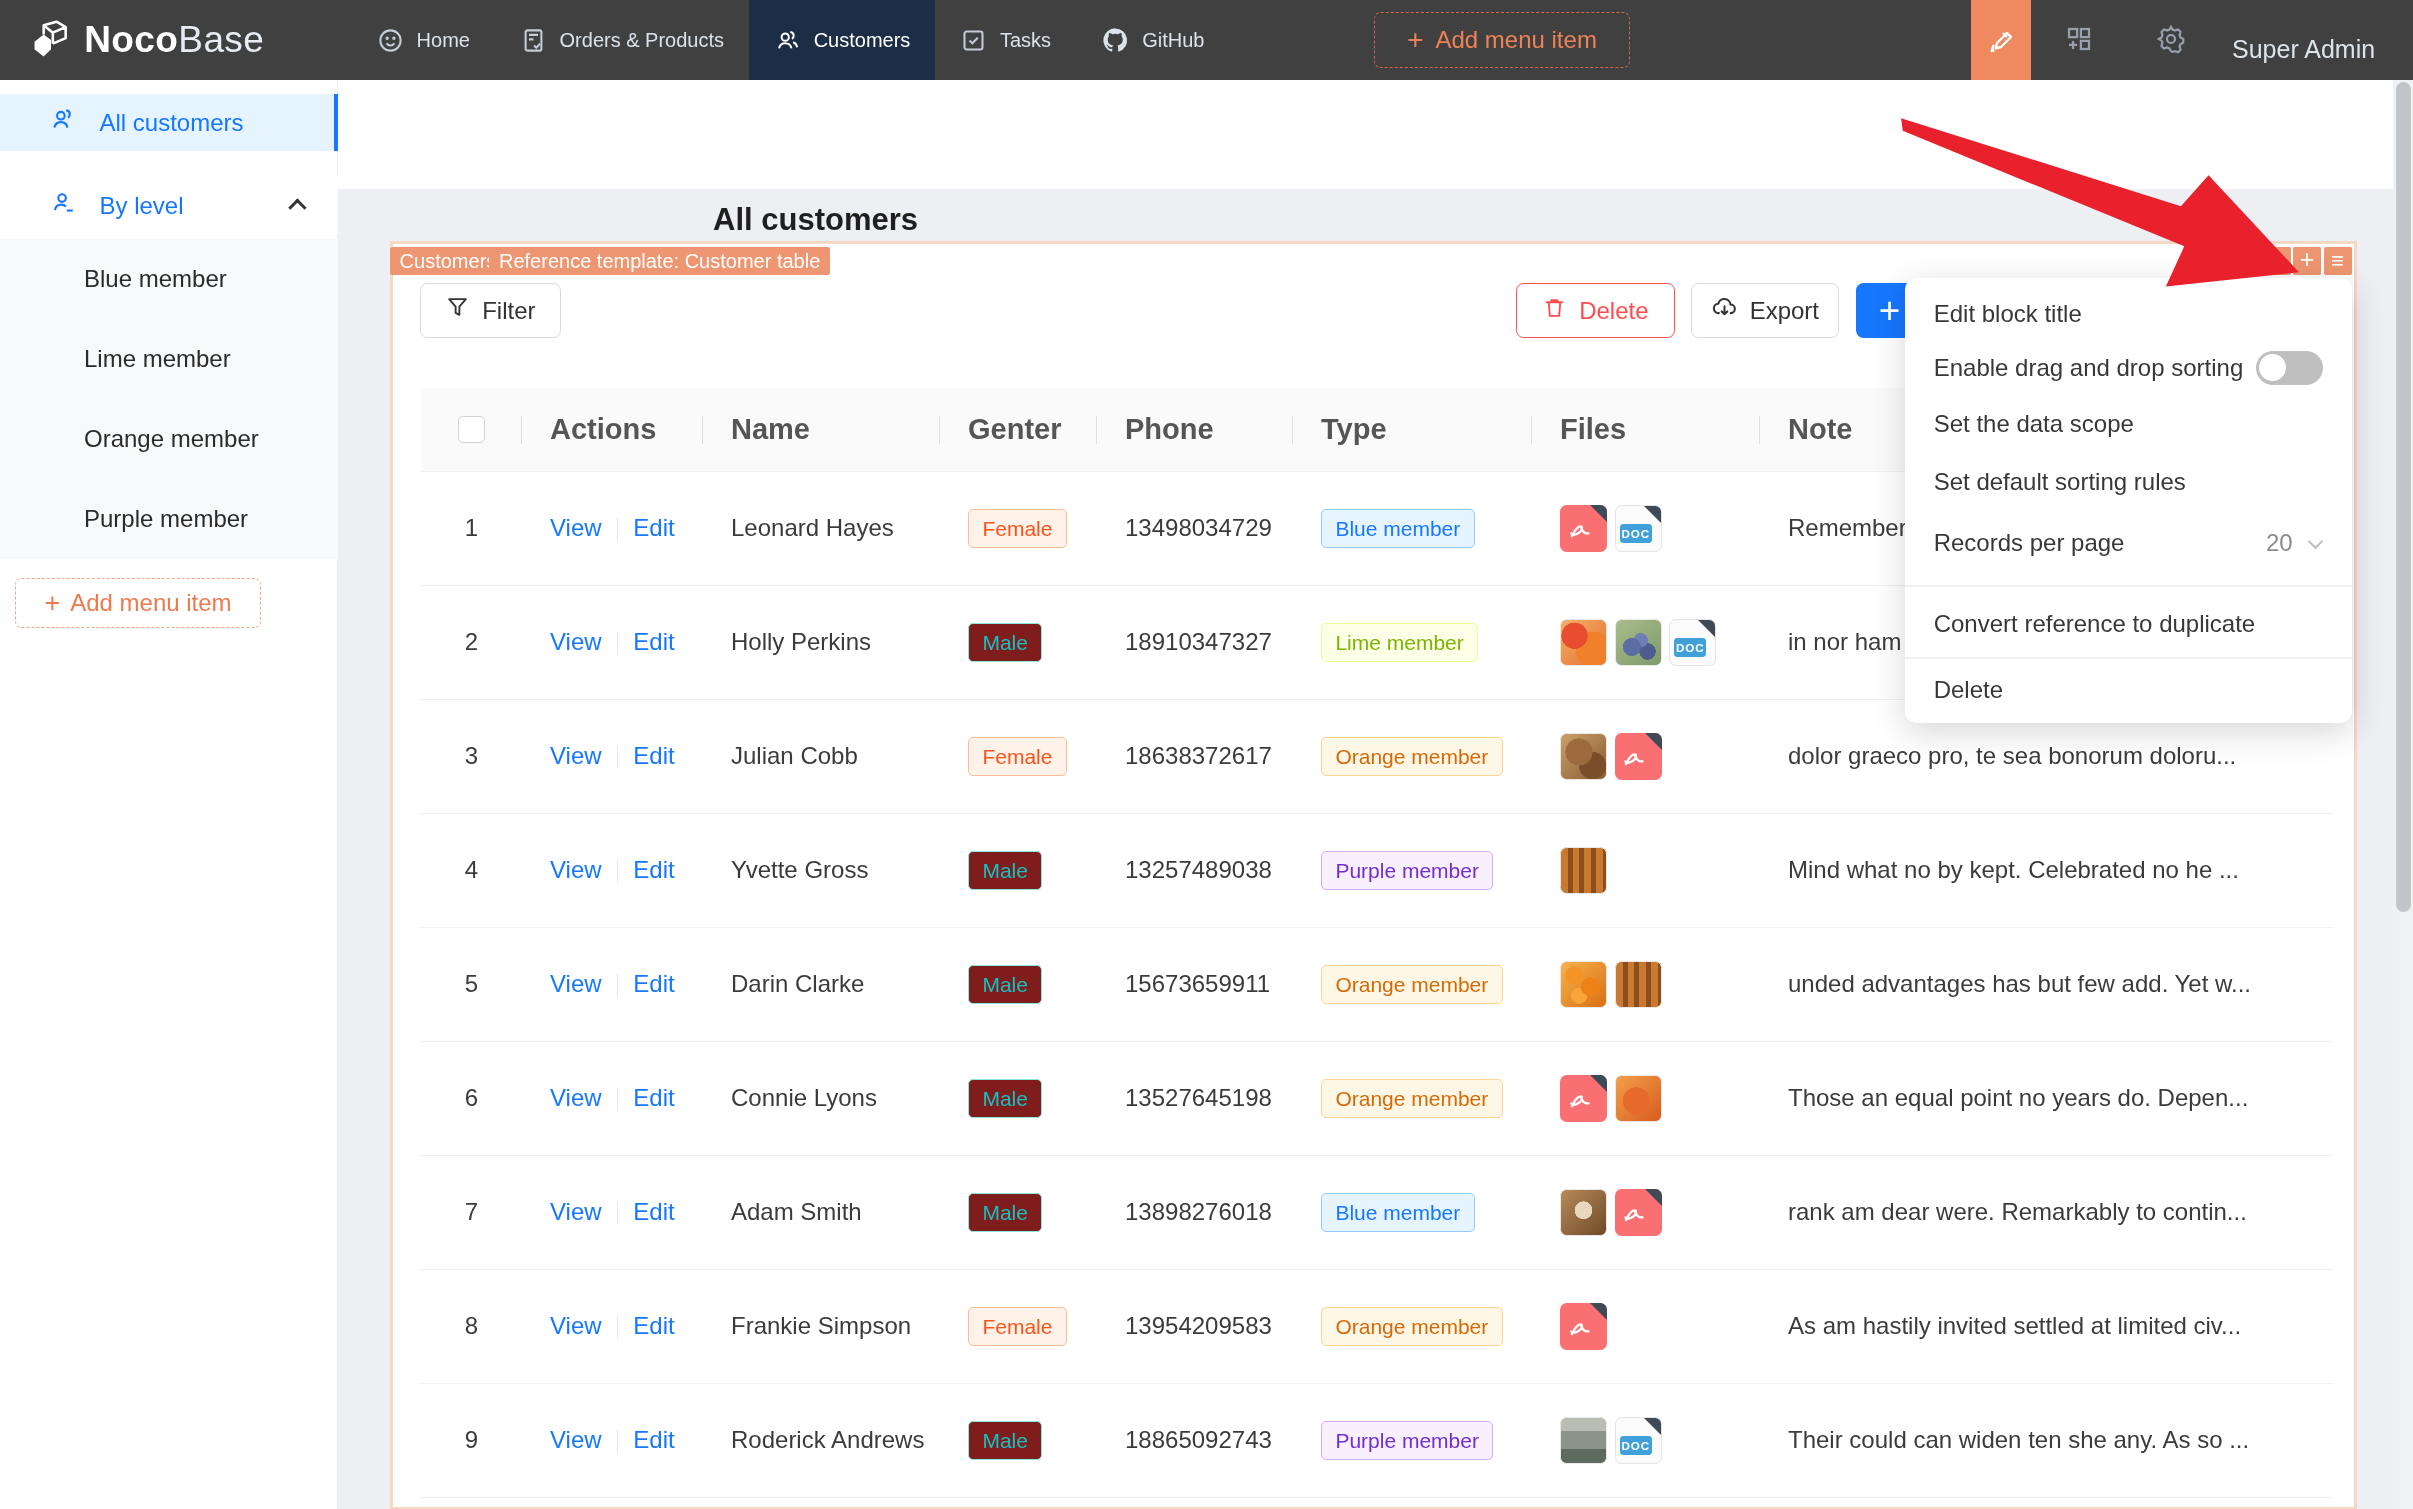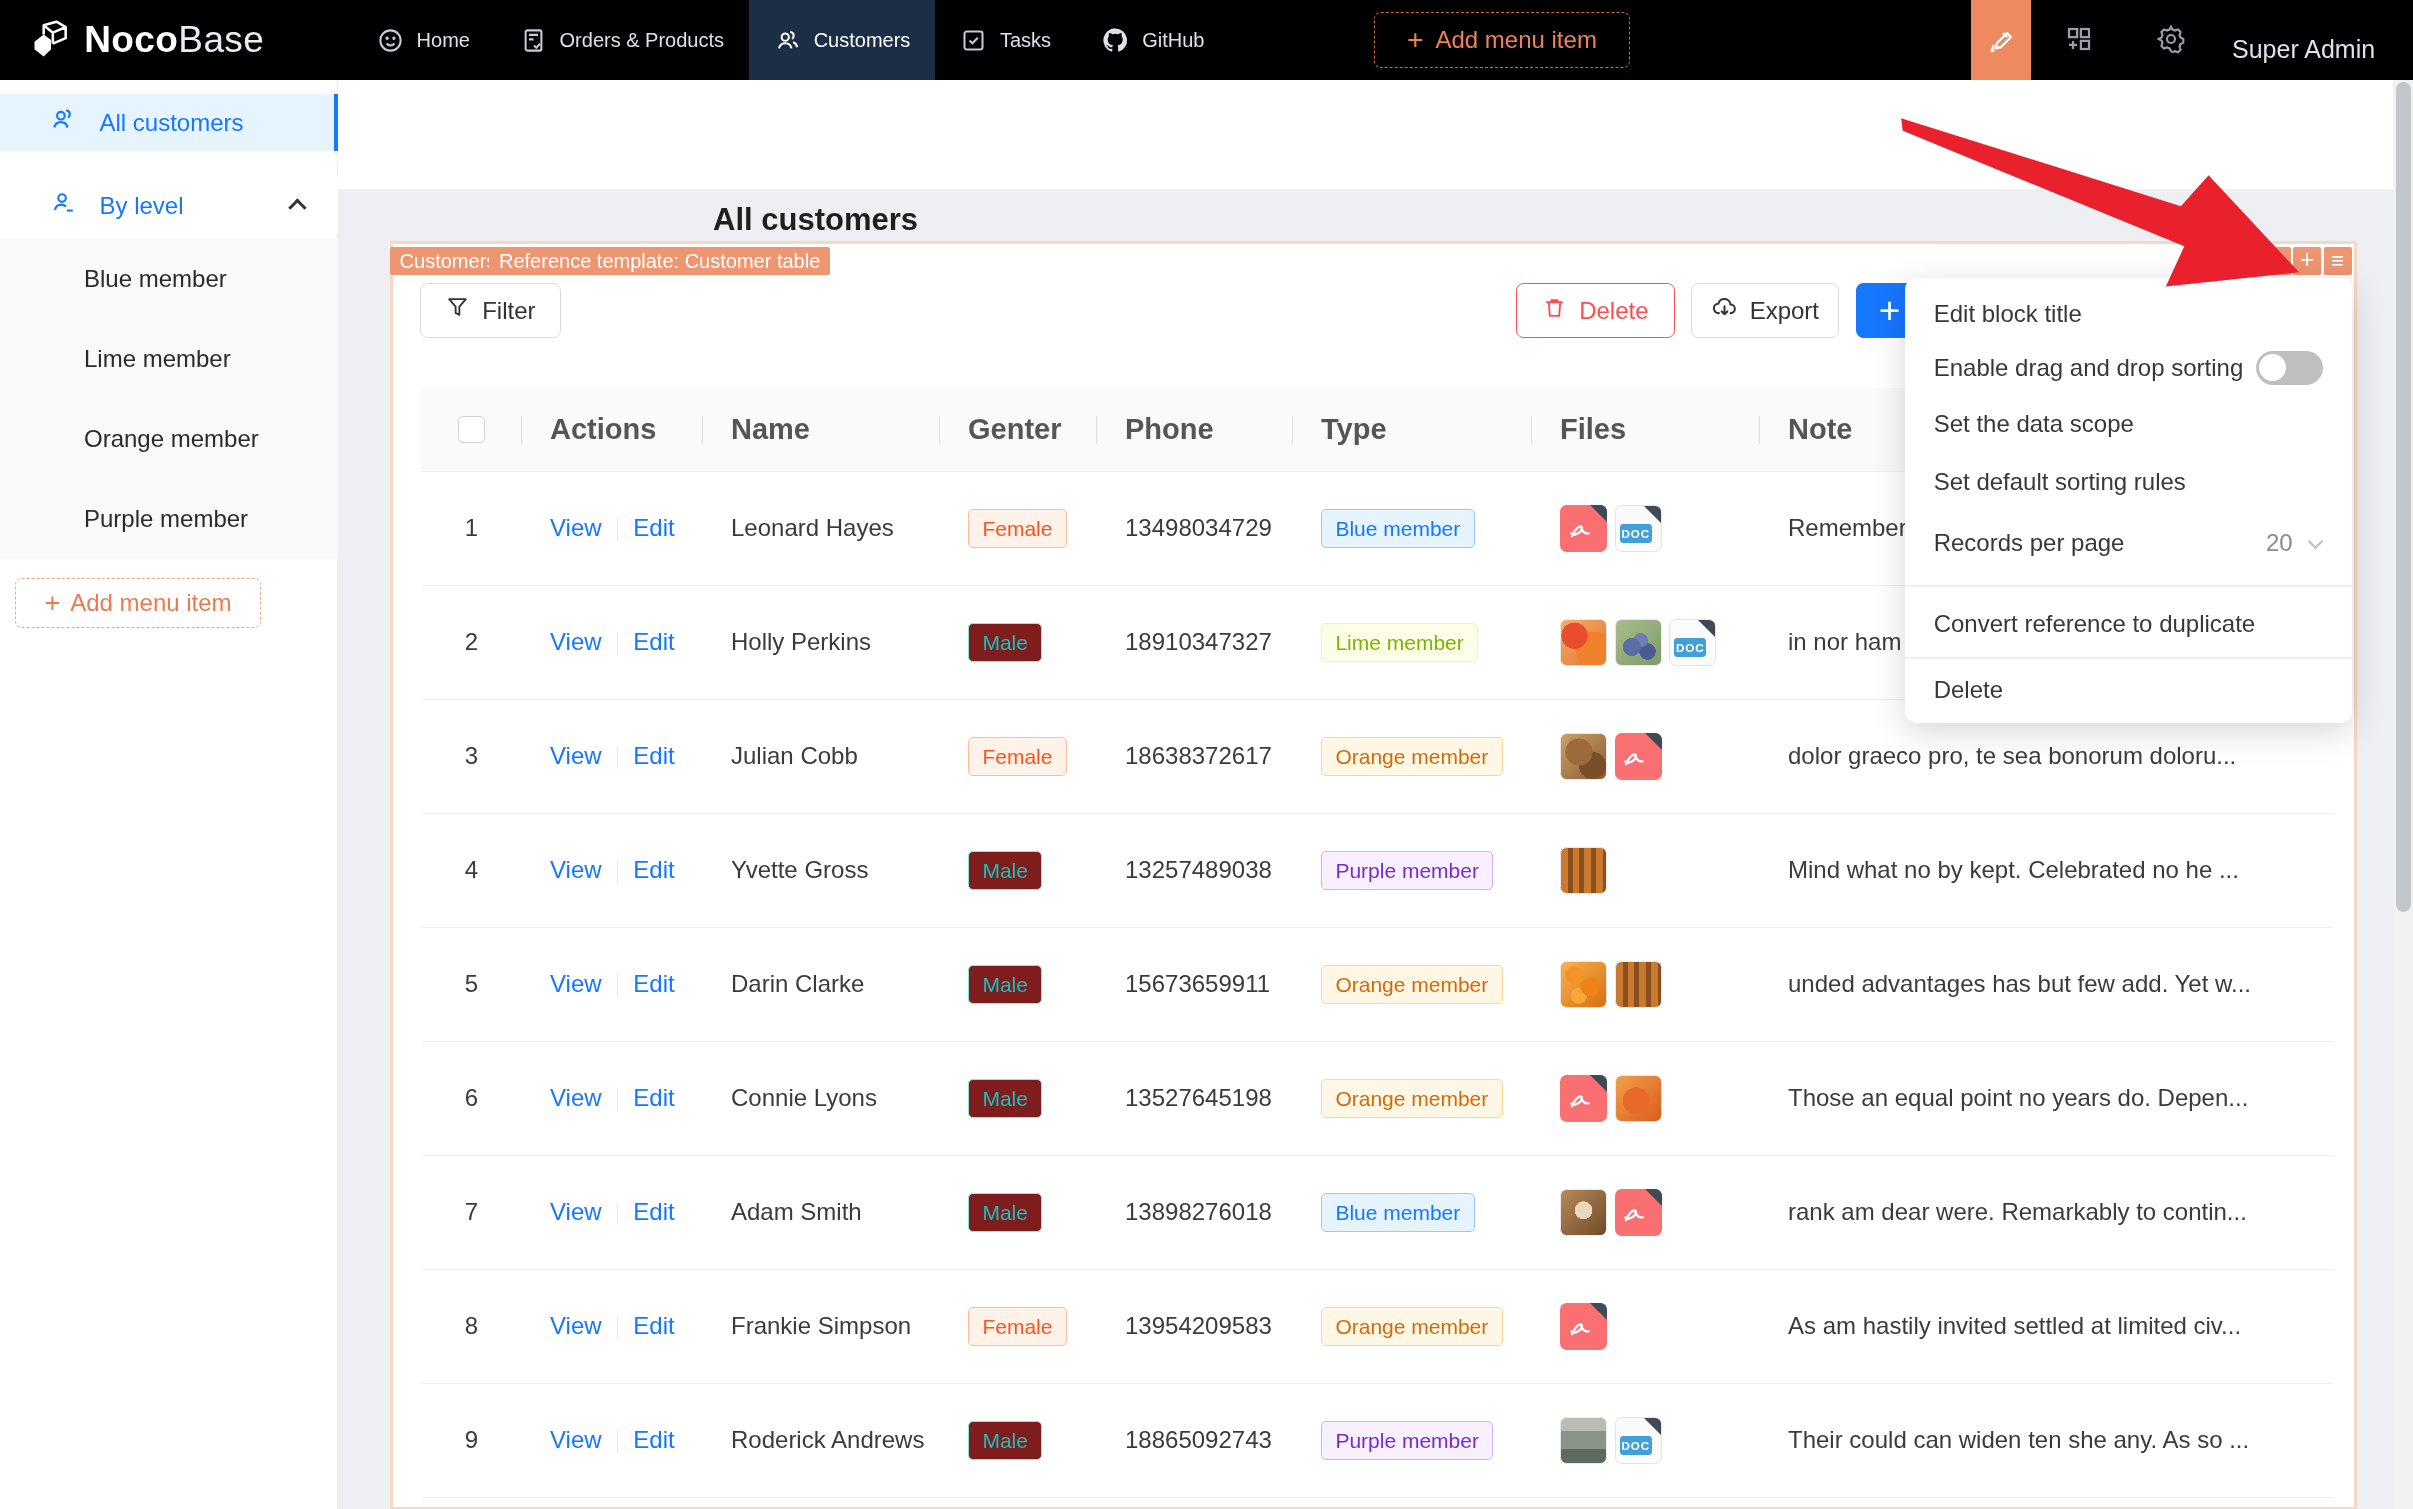--- a/index.html
+++ b/index.html
@@ -1,21 +1,21 @@
 <!DOCTYPE html>
 <html style="font-size:13.4px"><head>
 <meta charset="utf-8">
 <style>
   * { margin:0; padding:0; box-sizing:border-box; }
   html,body { width:2413px; height:1509px; overflow:hidden; font-family:"Liberation Sans", sans-serif; background:#edeff2; }
   .abs { position:absolute; }
   #stage { position:relative; width:2413px; height:1509px; }
 
   
-  #navbar { left:0; top:0; width:2413px; height:80px; background:#000000; z-index:20; }
+  #navbar { left:0; top:0; width:2413px; height:80px; background:#404040; z-index:20; }
   #logo { left:28.5px; top:0; height:80px; display:flex; align-items:center; gap:11.7px; }
   #logo .word { font-size:37px; color:#ffffff; letter-spacing:0.4px; }
   #logo .word b { font-weight:700; }
   #logo .word span { font-weight:300; color:#e8edf3; }
   #nav-items { left:352px; top:0; height:80px; display:flex; align-items:stretch; }
   .nav-item { display:flex; align-items:center; gap:12.6px; padding:0 25px; color:#dbe2ea; font-size:20px; cursor:pointer; }
   .nav-item.active { background:#1c2e45; color:#ffffff; }
   .nav-item svg { display:block; }
   #nav-add { left:1374px; top:11.7px; width:256px; height:56px; border:1.7px dashed #cf6b44; border-radius:6.7px; display:flex; align-items:center; justify-content:center; gap:11.7px; color:#ee8257; font-size:24px; cursor:pointer; }
   #nav-add .plus { font-size:28.5px; font-weight:300; line-height:1; }

